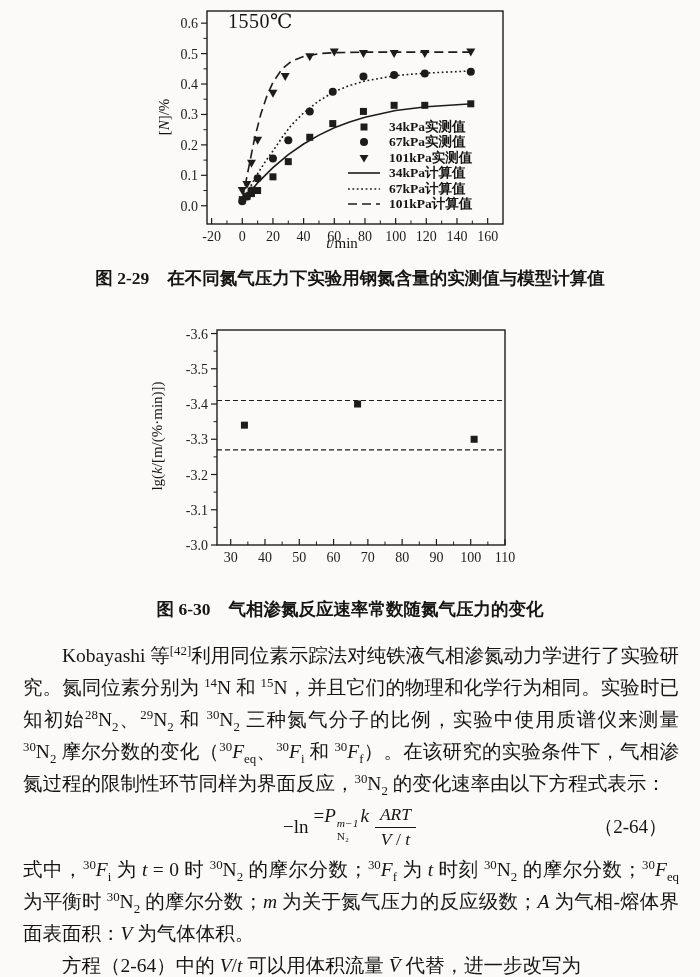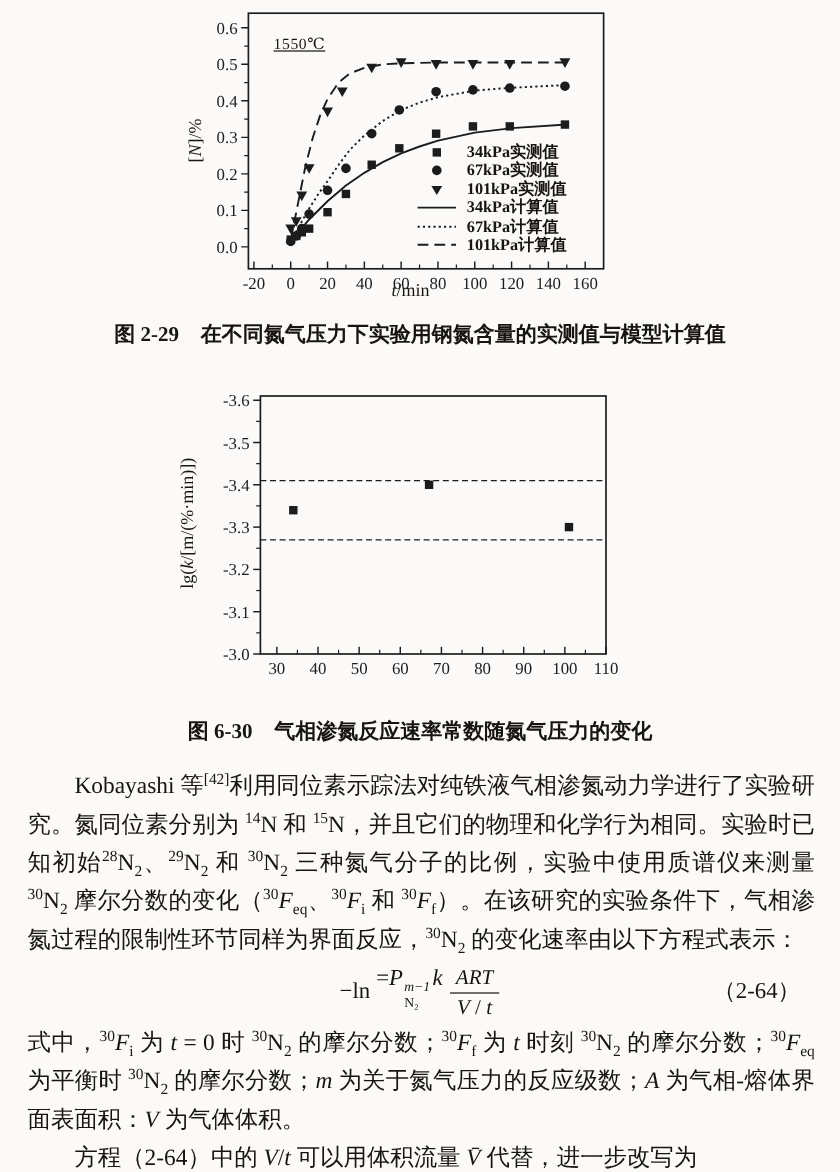--- a/index.html
+++ b/index.html
@@ -8,21 +8,21 @@
     width:700px;height:977px;
     background:#fbfaf8;
     overflow:hidden;
     font-family:"Liberation Serif","DejaVu Serif",serif;
     color:#171513;
   }
   
   .chart-wrap{position:absolute;}
   .chart1{left:150px;top:5px;width:370px;height:258px;}
   .chart2{left:140px;top:318px;width:380px;height:272px;}
-  .annot{position:absolute;left:78px;top:24px;font-size:13px;letter-spacing:.5px;text-decoration:underline;}
+  .annot{position:absolute;left:78px;top:4px;font-size:20px;letter-spacing:.5px;}
   .xlabel{position:absolute;text-align:center;font-size:15px;}
   .xl1{left:27px;top:230px;width:330px;}
   .xl2{left:56px;top:245px;width:330px;}
   .ylabel{position:absolute;white-space:nowrap;font-size:15px;transform:translate(-50%,-50%) rotate(-90deg);}
   .yl1{left:14px;top:112px;}
   .yl2{left:17px;top:118px;}
   
   .legend{position:absolute;left:197px;top:114px;display:flex;flex-direction:column;}
   .lg-row{display:flex;align-items:center;height:15.5px;}
   .lg-icon{flex:0 0 34px;}

